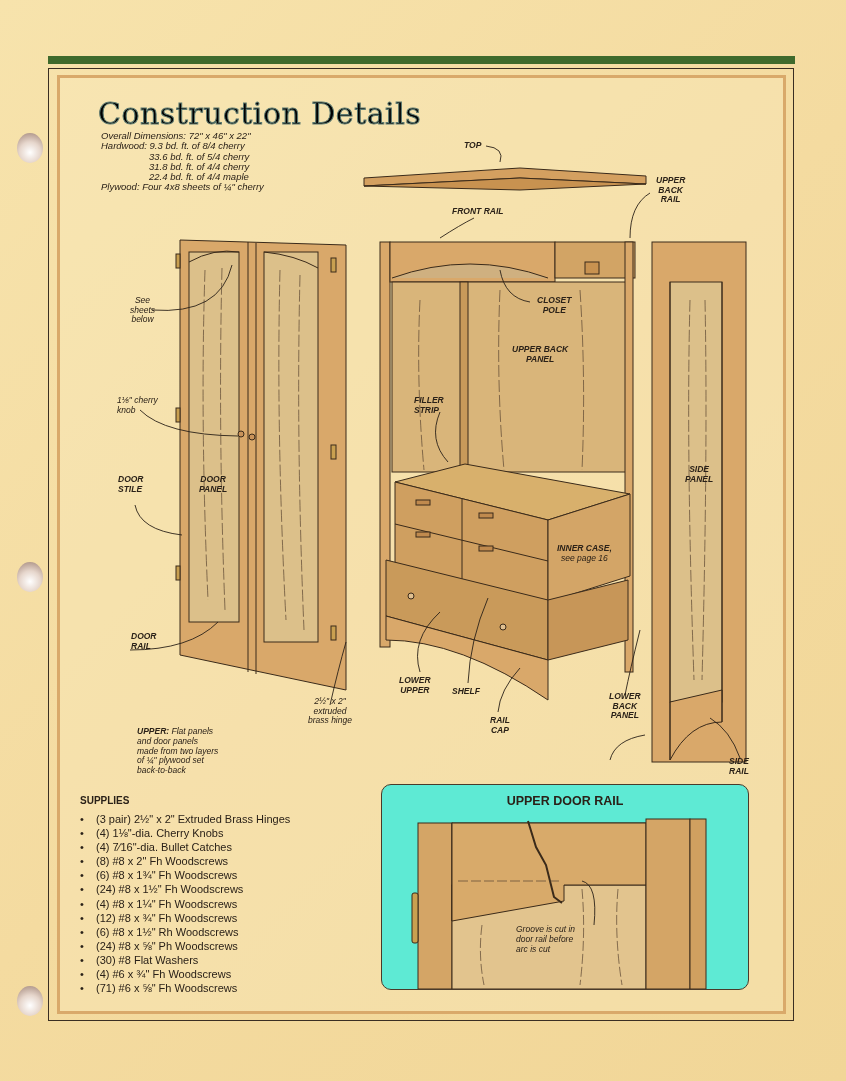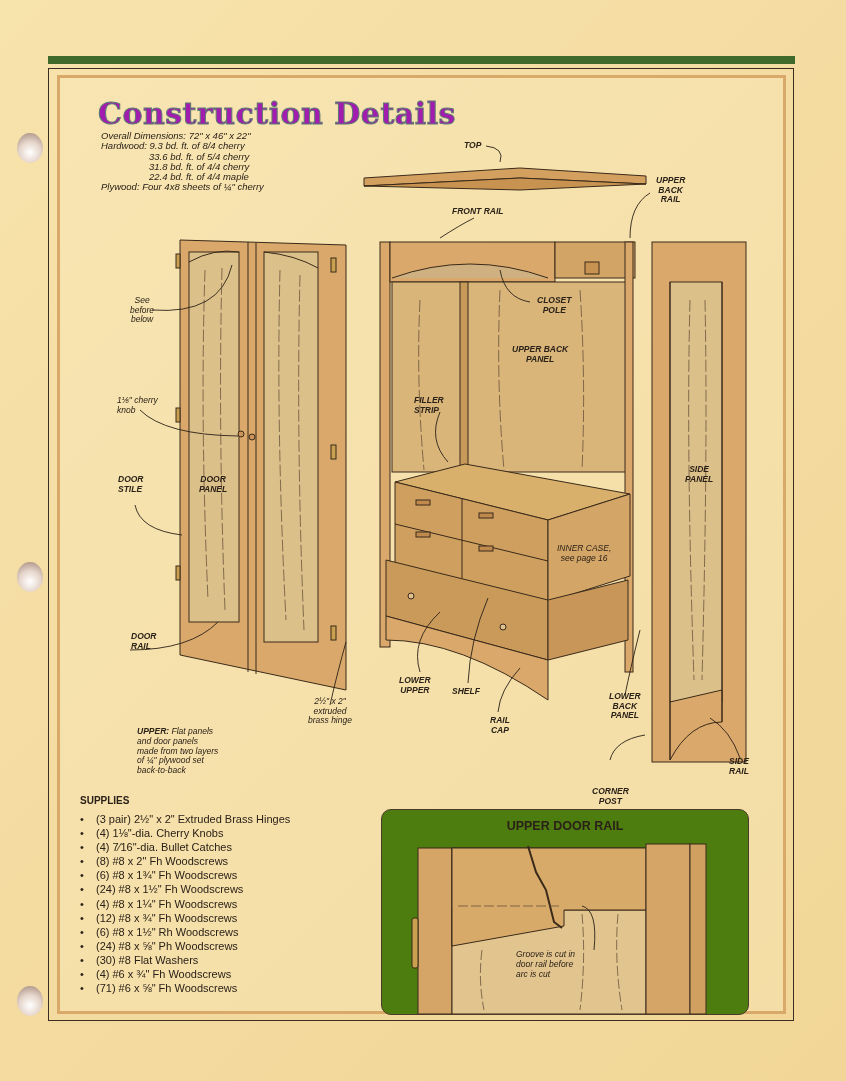--- a/index.html
+++ b/index.html
@@ -2,32 +2,32 @@
 <html><head>
 <meta charset="utf-8">
 <style>
   html,body{margin:0;padding:0;}
   body{width:846px;height:1081px;background:#f5dfa6;position:relative;overflow:hidden;font-family:"Liberation Sans",sans-serif;color:#2a2118;}
   .page-bg{position:absolute;inset:0;background:linear-gradient(135deg,#f7e3ac 0%,#f4dba0 50%,#f1d697 100%);}
   .hole{position:absolute;left:17px;width:26px;height:30px;border-radius:50%;background:radial-gradient(circle at 50% 65%,#fff 0%,#e6d6cc 45%,#b8a094 80%,#8a7468 100%);}
   .green-bar{position:absolute;left:48px;top:56px;width:747px;height:8px;background:#3f6a2c;}
   .outer-frame{position:absolute;left:48px;top:68px;width:746px;height:953px;border:1px solid #3a2e22;box-sizing:border-box;}
   .inner-frame{position:absolute;left:57px;top:75px;width:729px;height:939px;border:3px solid #d9a96a;box-sizing:border-box;background:rgba(250,236,192,0.35);}
-  .title{position:absolute;left:98px;top:96px;font-family:"DejaVu Serif",serif;font-size:30px;font-weight:bold;color:#a21caf;-webkit-text-stroke:1px #5d7a70;letter-spacing:0.5px;}
+  .title{position:absolute;left:98px;top:96px;font-family:"DejaVu Serif",serif;font-size:30px;font-weight:normal;color:#000000;-webkit-text-stroke:1px #5d7a70;letter-spacing:0.5px;}
   .specs{position:absolute;left:101px;top:131px;font-size:9.5px;font-style:italic;line-height:10.3px;}
   .specs .ind{padding-left:48px;}
   .lbl{position:absolute;font-size:8.5px;font-style:italic;font-weight:bold;line-height:9.5px;text-align:center;white-space:nowrap;}
   .lbl.left{text-align:left;}
   .lbl.right{text-align:center;}
   .note{position:absolute;font-size:8.5px;font-style:italic;line-height:9.8px;}
   .supplies{position:absolute;left:80px;top:795px;}
   .supplies h2{margin:0 0 6px 0;font-size:10px;font-weight:bold;}
   .supplies ul{margin:0;padding:0;list-style:none;font-size:11px;line-height:14.1px;}
   .supplies li:before{content:"\2022";display:inline-block;width:16px;}
-  .detail-box{position:absolute;left:381px;top:809px;width:366px;height:204px;border:1.5px solid #4a3a2a;border-radius:10px;background:#4d7c0f;overflow:hidden;}
+  .detail-box{position:absolute;left:381px;top:784px;width:366px;height:204px;border:1.5px solid #4a3a2a;border-radius:10px;background:#5eead4;overflow:hidden;}
   .detail-title{position:absolute;left:0;right:0;top:9px;text-align:center;font-size:12.5px;font-weight:bold;}
   .footer{position:absolute;top:1096px;font-family:"Liberation Serif",serif;font-size:11px;}
   svg{position:absolute;}
 </style>
 </head>
 <body>
 
 <div class="page-bg"></div>
 <div class="hole" style="top:133px"></div>
 <div class="hole" style="top:562px"></div>
@@ -148,21 +148,21 @@
 <div class="lbl" style="left:512px;top:345px">
   <div>UPPER BACK</div>
   <div>PANEL</div>
 </div>
 <div class="lbl left" style="left:414px;top:396px">
   <div>FILLER</div>
   <div>STRIP</div>
 </div>
 <div class="lbl" style="left:130px;top:296px;font-weight:normal">
   <div>See</div>
-  <div>before</div>
+  <div>sheets</div>
   <div>below</div>
 </div>
 <div class="lbl left" style="left:117px;top:396px;font-weight:normal">
   <div>1⅛" cherry</div>
   <div>knob</div>
 </div>
 <div class="lbl left" style="left:118px;top:475px">
   <div>DOOR</div>
   <div>STILE</div>
 </div>
@@ -172,21 +172,21 @@
 </div>
 <div class="lbl left" style="left:131px;top:632px">
   <div>DOOR</div>
   <div>RAIL</div>
 </div>
 <div class="lbl" style="left:685px;top:465px">
   <div>SIDE</div>
   <div>PANEL</div>
 </div>
 <div class="lbl" style="left:557px;top:544px;font-weight:normal">
-  <div style="font-weight:normal">INNER CASE,</div>
+  <div style="font-weight:bold">INNER CASE,</div>
   <div>see page 16</div>
 </div>
 <div class="lbl" style="left:308px;top:697px;font-weight:normal">
   <div>2½" x 2"</div>
   <div>extruded</div>
   <div>brass hinge</div>
 </div>
 <div class="lbl" style="left:399px;top:676px">
   <div>LOWER</div>
   <div>UPPER</div>

